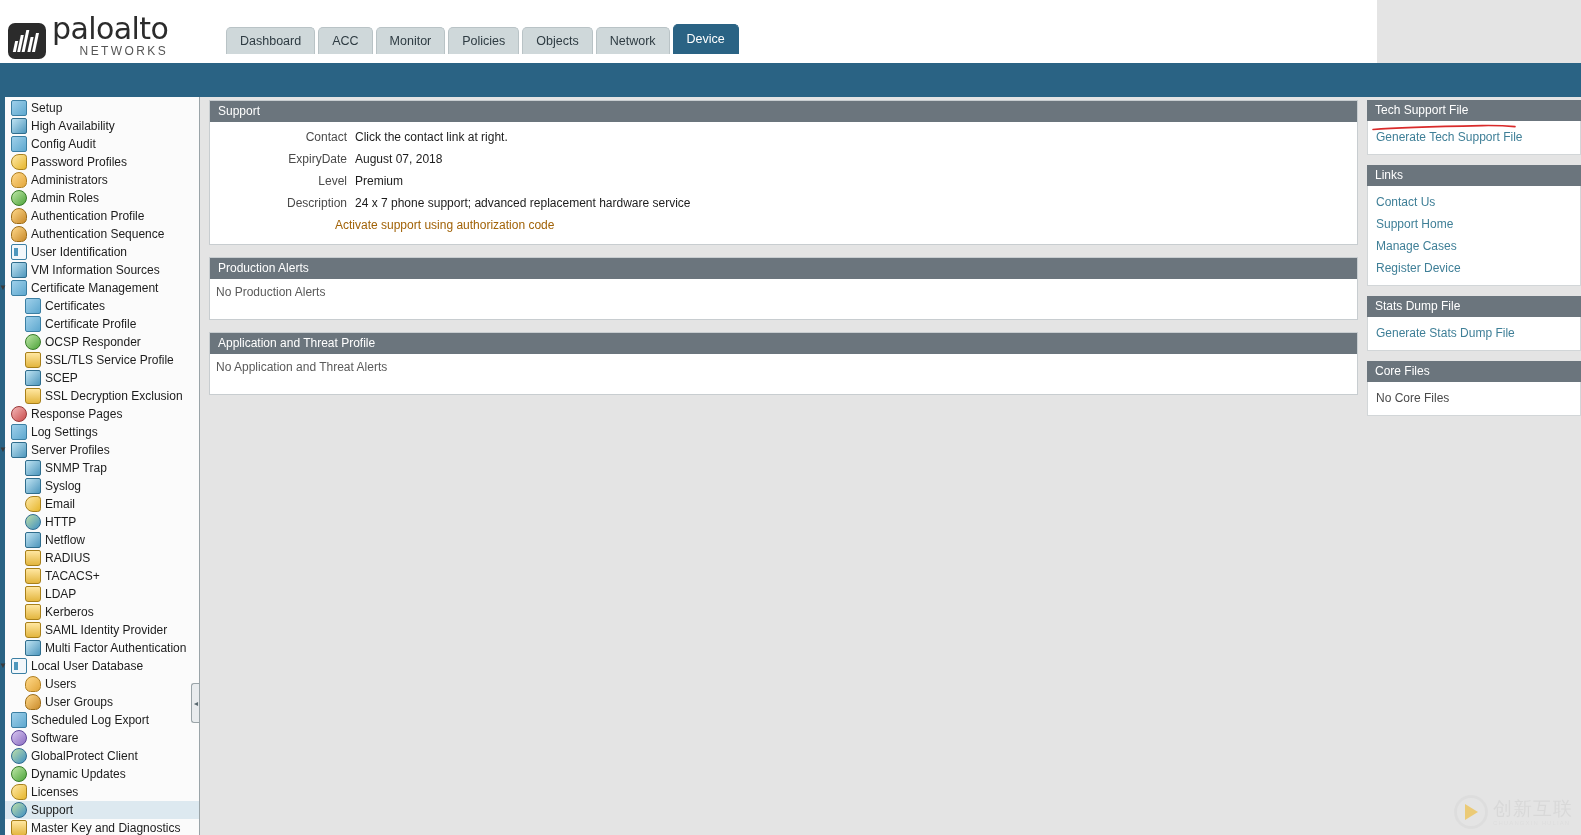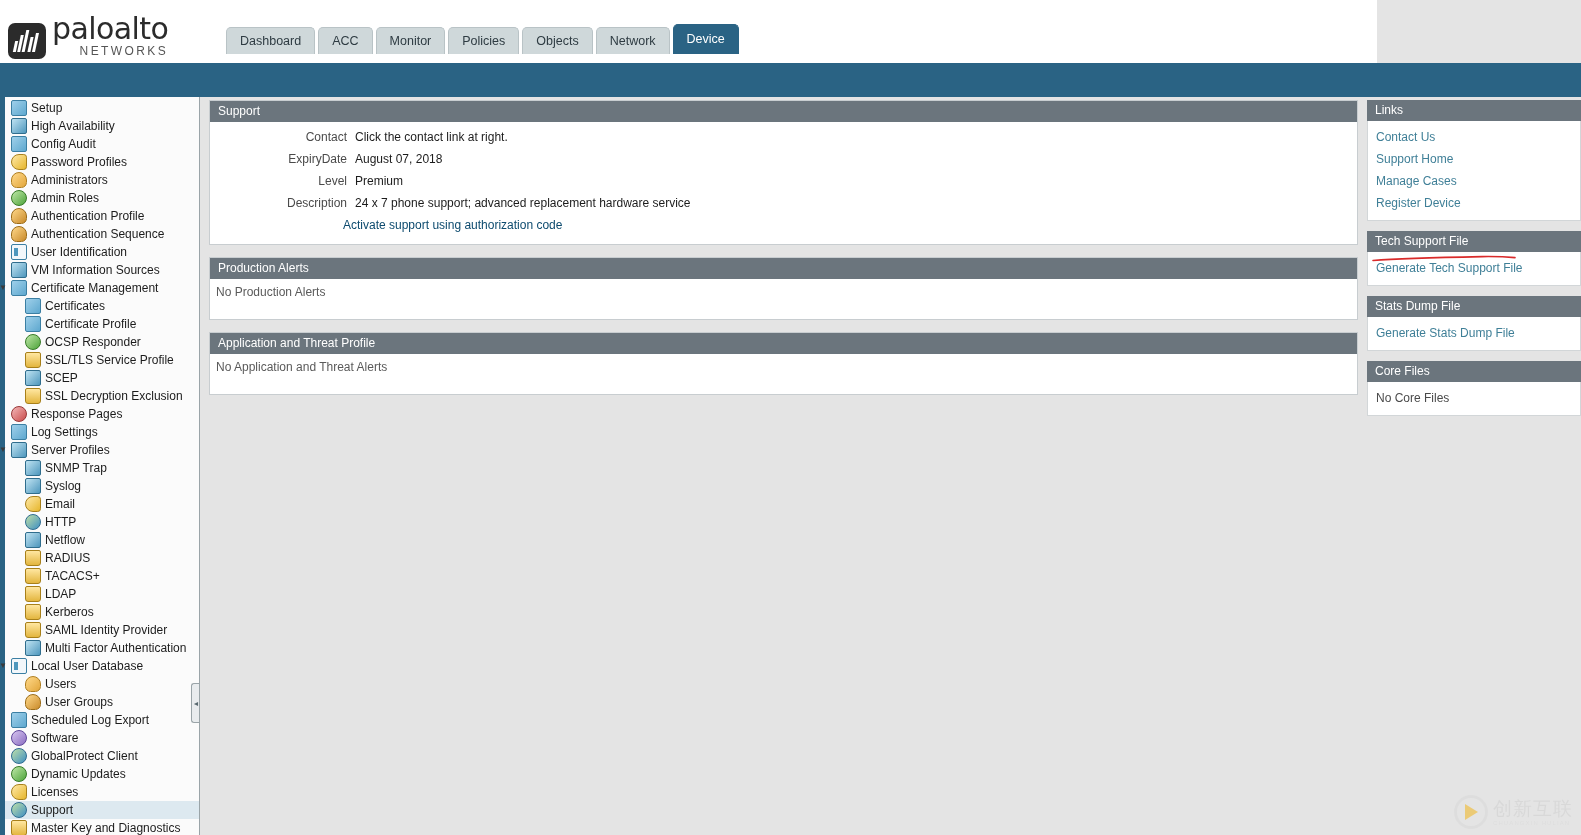--- a/index.html
+++ b/index.html
@@ -138,21 +138,21 @@
 
   .kv-row { display: flex; margin-bottom: 8px; font-size: 12px; }
   .kv-key {
     width: 145px; text-align: right; padding-right: 8px;
     color: #4a4a4a;
   }
   .kv-val { color: #1c1c1c; }
   .kv-link-row { display: flex; }
   .kv-link-row .kv-key { width: 125px; }
   .link {
-    color: #0c4a6e; cursor: pointer; text-decoration: none; margin-left: 8px;
+    color: #a16207; cursor: pointer; text-decoration: none;
   }
 
   .empty-note { padding: 6px 0 20px 6px; color: #5a5a5a; font-size: 12px; }
 
   
   .right {
     position: absolute; left: 1367px; top: 100px; width: 214px;
   }
   .rp { margin-bottom: 10px; position: relative; }
   .rp-hd {
@@ -439,40 +439,40 @@
     <div class="panel">
       <div class="panel-hd">Application and Threat Profile</div>
       <div class="empty-note">No Application and Threat Alerts</div>
     </div>
 
   </div>
 
   <div class="right">
 
     <div class="rp">
+      <div class="rp-hd">Tech Support File</div>
+      <div class="rp-bd">
+        <span class="rp-link">Generate Tech Support File</span>
+      </div>
+      <svg class="annot-underline" viewBox="0 0 144 7" preserveAspectRatio="none">
+        <path d="M1,5.5 C30,3.2 70,2.4 110,1.6 C124,1.4 134,1.8 143,2.6" stroke="#d92b2b" stroke-width="1.6" fill="none" stroke-linecap="round"></path>
+      </svg>
+    </div>
+
+    <div class="rp">
       <div class="rp-hd">Links</div>
       <div class="rp-bd" id="links-list">
           <span class="rp-link">Contact Us</span>
           <span class="rp-link">Support Home</span>
           <span class="rp-link">Manage Cases</span>
           <span class="rp-link">Register Device</span>
         </div>
     </div>
 
     <div class="rp">
-      <div class="rp-hd">Tech Support File</div>
-      <div class="rp-bd">
-        <span class="rp-link">Generate Tech Support File</span>
-      </div>
-      <svg class="annot-underline" viewBox="0 0 144 7" preserveAspectRatio="none">
-        <path d="M1,5.5 C30,3.2 70,2.4 110,1.6 C124,1.4 134,1.8 143,2.6" stroke="#d92b2b" stroke-width="1.6" fill="none" stroke-linecap="round"></path>
-      </svg>
-    </div>
-
-    <div class="rp">
       <div class="rp-hd">Stats Dump File</div>
       <div class="rp-bd">
         <span class="rp-link">Generate Stats Dump File</span>
       </div>
     </div>
 
     <div class="rp">
       <div class="rp-hd">Core Files</div>
       <div class="rp-bd">
         <span class="rp-static">No Core Files</span>

